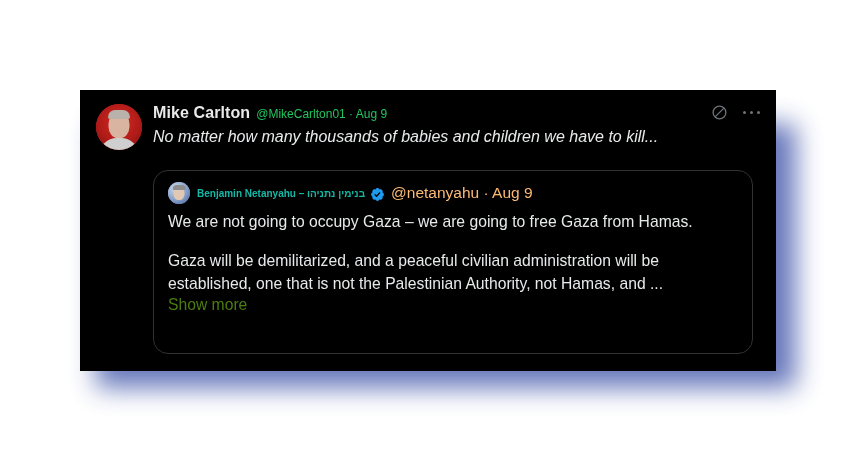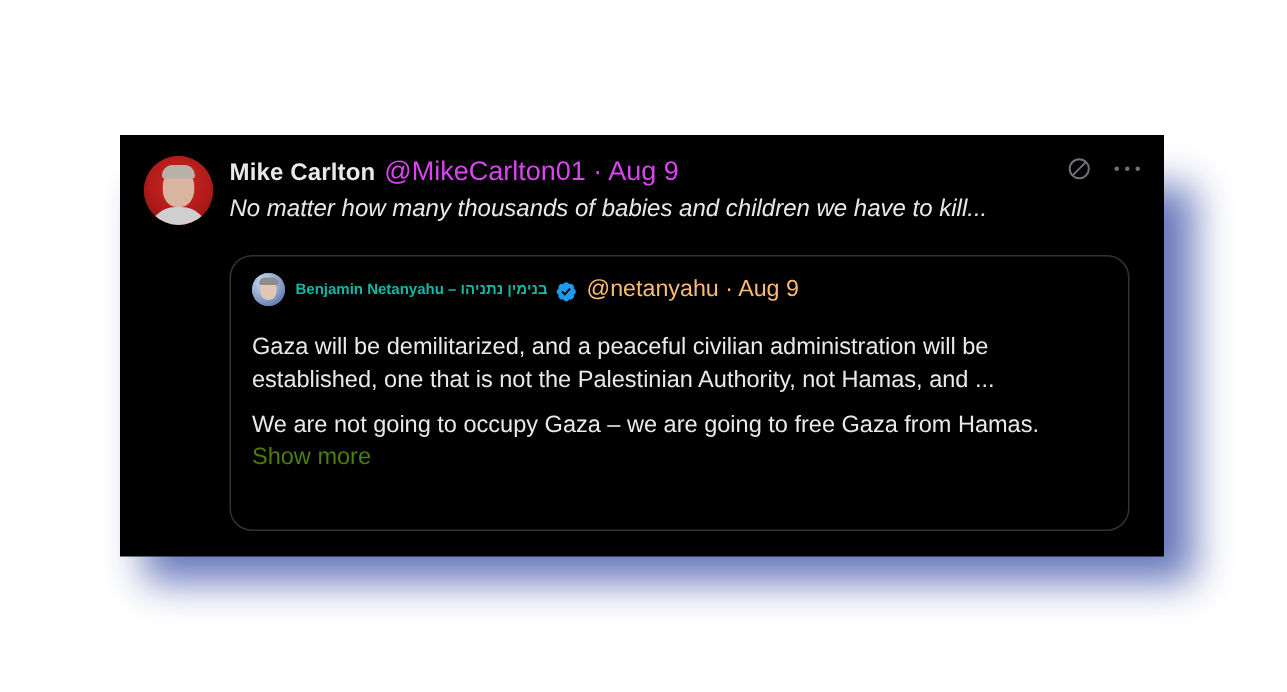--- a/index.html
+++ b/index.html
@@ -113,22 +113,22 @@
     white-space: nowrap;
     line-height: 1.25;
   }
   .display-name {
     font-size: 16px;
     font-weight: bold;
     color: #e9e9ea;
     letter-spacing: 0.1px;
   }
   .handle-meta {
-    font-size: 18px;
-    color: #d946ef;
+    font-size: 12px;
+    color: #22c55e;
     margin-left: 6px;
   }
 
   .tweet-body {
     margin-top: 3px;
     font-size: 16px;
     color: #e7e9ea;
     line-height: 1.33;
     white-space: nowrap;
     font-style: italic;
@@ -305,21 +305,21 @@
         </div>
         <span class="q-name">Benjamin Netanyahu – בנימין נתניהו</span>
         <span class="verified-badge">
           <svg width="15" height="15" viewBox="0 0 22 22">
             <path fill="#1d9bf0" d="M20.396 11c-.018-.646-.215-1.275-.57-1.816-.354-.54-.852-.972-1.438-1.246.223-.607.27-1.264.14-1.897-.131-.634-.437-1.218-.882-1.687-.47-.445-1.053-.75-1.687-.882-.633-.13-1.29-.083-1.897.14-.273-.587-.704-1.086-1.245-1.44S11.647 1.62 11 1.604c-.646.017-1.273.213-1.813.568s-.969.854-1.24 1.44c-.608-.223-1.267-.272-1.902-.14-.635.13-1.22.436-1.69.882-.445.47-.749 1.055-.878 1.688-.13.633-.08 1.29.144 1.896-.587.274-1.087.705-1.443 1.245-.356.54-.555 1.17-.574 1.817.02.647.218 1.276.574 1.817.356.54.856.972 1.443 1.245-.224.606-.274 1.263-.144 1.896.13.634.433 1.218.877 1.688.47.443 1.054.747 1.687.878.633.132 1.29.084 1.897-.136.274.586.705 1.084 1.246 1.439.54.354 1.17.551 1.816.569.647-.016 1.276-.213 1.817-.567s.972-.854 1.245-1.44c.604.239 1.266.296 1.903.164.636-.132 1.22-.447 1.68-.907.46-.46.776-1.044.908-1.681s.075-1.299-.165-1.903c.586-.274 1.084-.705 1.439-1.246.354-.54.551-1.17.569-1.816zM9.662 14.85l-3.429-3.428 1.293-1.302 2.072 2.072 4.4-4.794 1.347 1.246z"></path>
           </svg>
         </span>
         <span class="q-handle">@netanyahu · Aug 9</span>
       </div>
 
+      <p class="q-para">We are not going to occupy Gaza – we are going to free Gaza from Hamas.</p>
+
       <p class="q-para second">Gaza will be demilitarized, and a peaceful civilian administration will be established, one that is not the Palestinian Authority, not Hamas, and ...</p>
-
-      <p class="q-para">We are not going to occupy Gaza – we are going to free Gaza from Hamas.</p>
 
       <span class="show-more">Show more</span>
     </div>
 
   </div>
 </div>
 
 </body></html>

